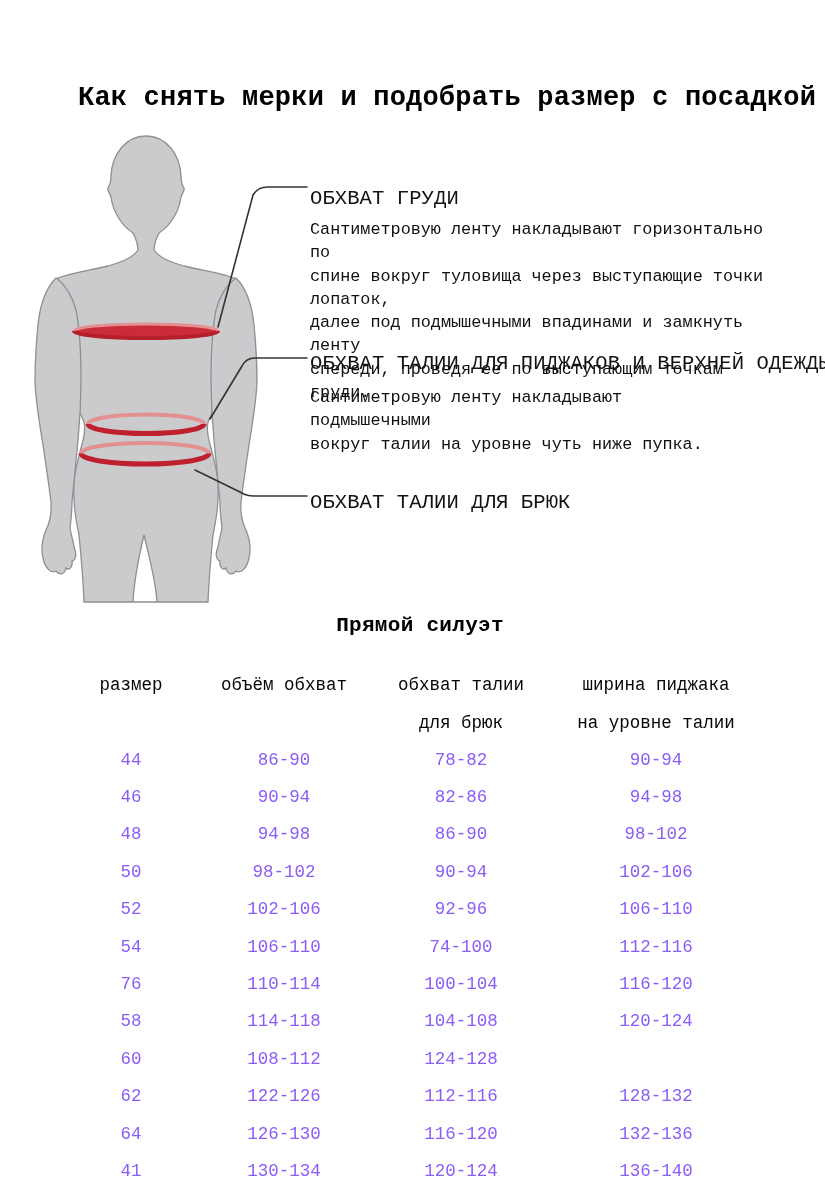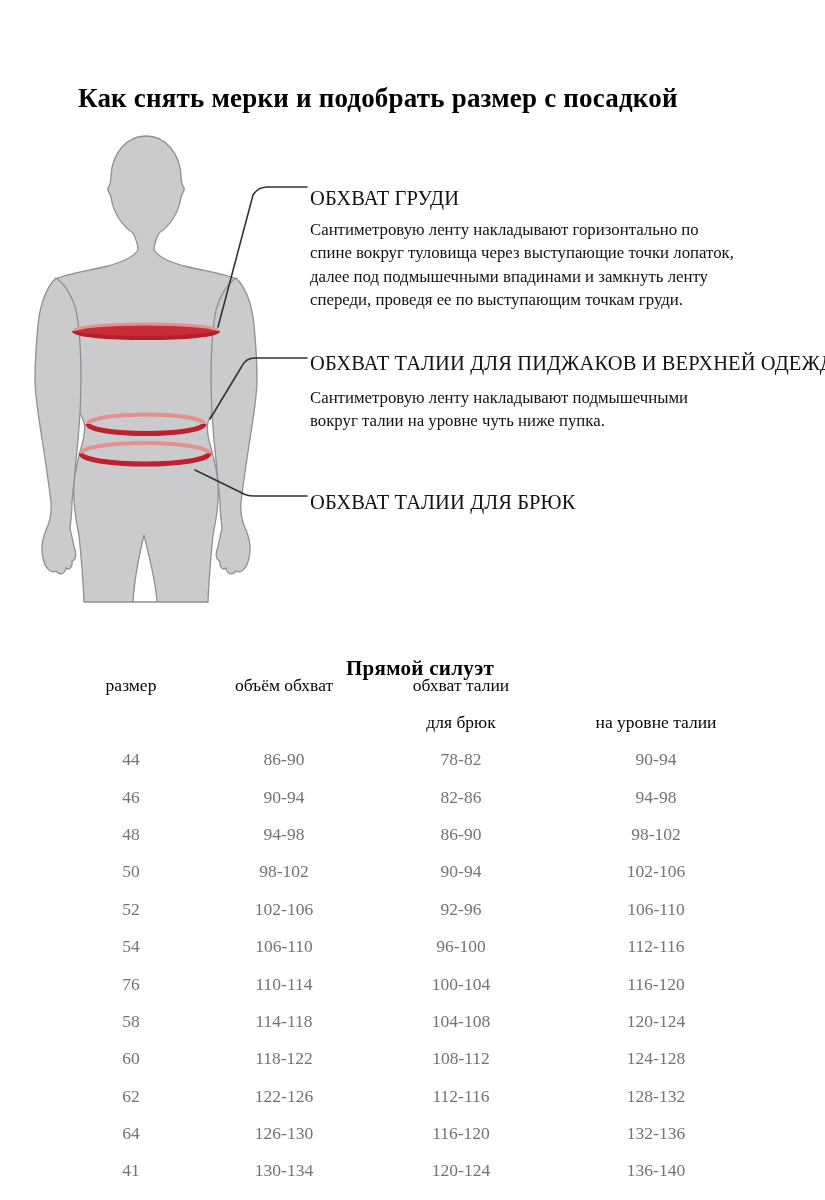--- a/index.html
+++ b/index.html
@@ -1,20 +1,20 @@
 <!DOCTYPE html>
 <html><head>
 <meta charset="utf-8">
 <style>
   html,body{margin:0;padding:0;background:#ffffff;}
   .page{
     position:relative;
     width:825px;height:1200px;
     background:#ffffff;
-    font-family:Liberation Serif, serif;
+    font-family:Liberation Mono, monospace;
     color:#000;
     overflow:hidden;
   }
   .page-title{
     position:absolute;left:78px;top:83px;
     font-size:27px;font-weight:bold;letter-spacing:0.2px;
     white-space:nowrap;
   }
   .figure-wrap{position:absolute;left:0;top:130px;width:320px;height:480px;}
   .m-heading{
@@ -26,33 +26,33 @@
     position:absolute;left:310px;
     font-size:16.8px;line-height:23.3px;color:#101010;
     white-space:pre-line;
     margin-top:12px;
   }
   .h1{top:176px;} .d1{top:206px;width:470px;}
   .h2{top:341px;} .d2{top:374px;width:430px;}
   .h3{top:480px;} .d3{top:509px;width:490px;}
   .table-title{
     position:absolute;left:80px;top:614px;width:680px;
-    text-align:center;font-size:21px;font-weight:bold;letter-spacing:0.3px;margin-top:42px;
+    text-align:center;font-size:21px;font-weight:bold;letter-spacing:0.3px;
   }
   .size-table{position:absolute;left:80px;top:666px;width:696px;}
   .trow{
     display:grid;
     grid-template-columns:102px 204px 150px 240px;
     height:37.4px;
   }
   .trow.hrow1{height:38px;}
   .trow.hrow2{height:37px;}
   .tcell{
     display:flex;align-items:center;justify-content:center;
-    font-size:17.5px;color:#737373;
+    font-size:17.5px;color:#8b5cf6;
   }
   .hcell{font-size:17.5px;color:#060606;}
 </style>
 </head>
 <body>
 
 <div class="page">
 
   <div class="page-title">Как снять мерки и подобрать размер с посадкой</div>
 
@@ -168,20 +168,21 @@
 
   <div class="m-heading h3">ОБХВАТ ТАЛИИ ДЛЯ БРЮК</div>
 
   <div class="table-title">Прямой силуэт</div>
 
   <div class="size-table">
     <div class="trow hrow1">
       <div class="tcell hcell">размер</div>
       <div class="tcell hcell">объём обхват</div>
       <div class="tcell hcell">обхват талии</div>
+      <div class="tcell hcell">ширина пиджака</div>
     </div>
     <div class="trow hrow2">
       <div class="tcell hcell"></div>
       <div class="tcell hcell"></div>
       <div class="tcell hcell">для брюк</div>
       <div class="tcell hcell">на уровне талии</div>
     </div>
 
     <div>
 
@@ -216,41 +217,40 @@
         <div class="trow">
           <div class="tcell">52</div>
           <div class="tcell">102-106</div>
           <div class="tcell">92-96</div>
           <div class="tcell">106-110</div>
         </div>
 
         <div class="trow">
           <div class="tcell">54</div>
           <div class="tcell">106-110</div>
-          <div class="tcell">96-100</div>
+          <div class="tcell">74-100</div>
           <div class="tcell">112-116</div>
         </div>
 
         <div class="trow">
           <div class="tcell">76</div>
           <div class="tcell">110-114</div>
           <div class="tcell">100-104</div>
           <div class="tcell">116-120</div>
         </div>
 
         <div class="trow">
           <div class="tcell">58</div>
           <div class="tcell">114-118</div>
           <div class="tcell">104-108</div>
           <div class="tcell">120-124</div>
         </div>
 
         <div class="trow">
           <div class="tcell">60</div>
-          <div class="tcell">118-122</div>
           <div class="tcell">108-112</div>
           <div class="tcell">124-128</div>
         </div>
 
         <div class="trow">
           <div class="tcell">62</div>
           <div class="tcell">122-126</div>
           <div class="tcell">112-116</div>
           <div class="tcell">128-132</div>
         </div>

